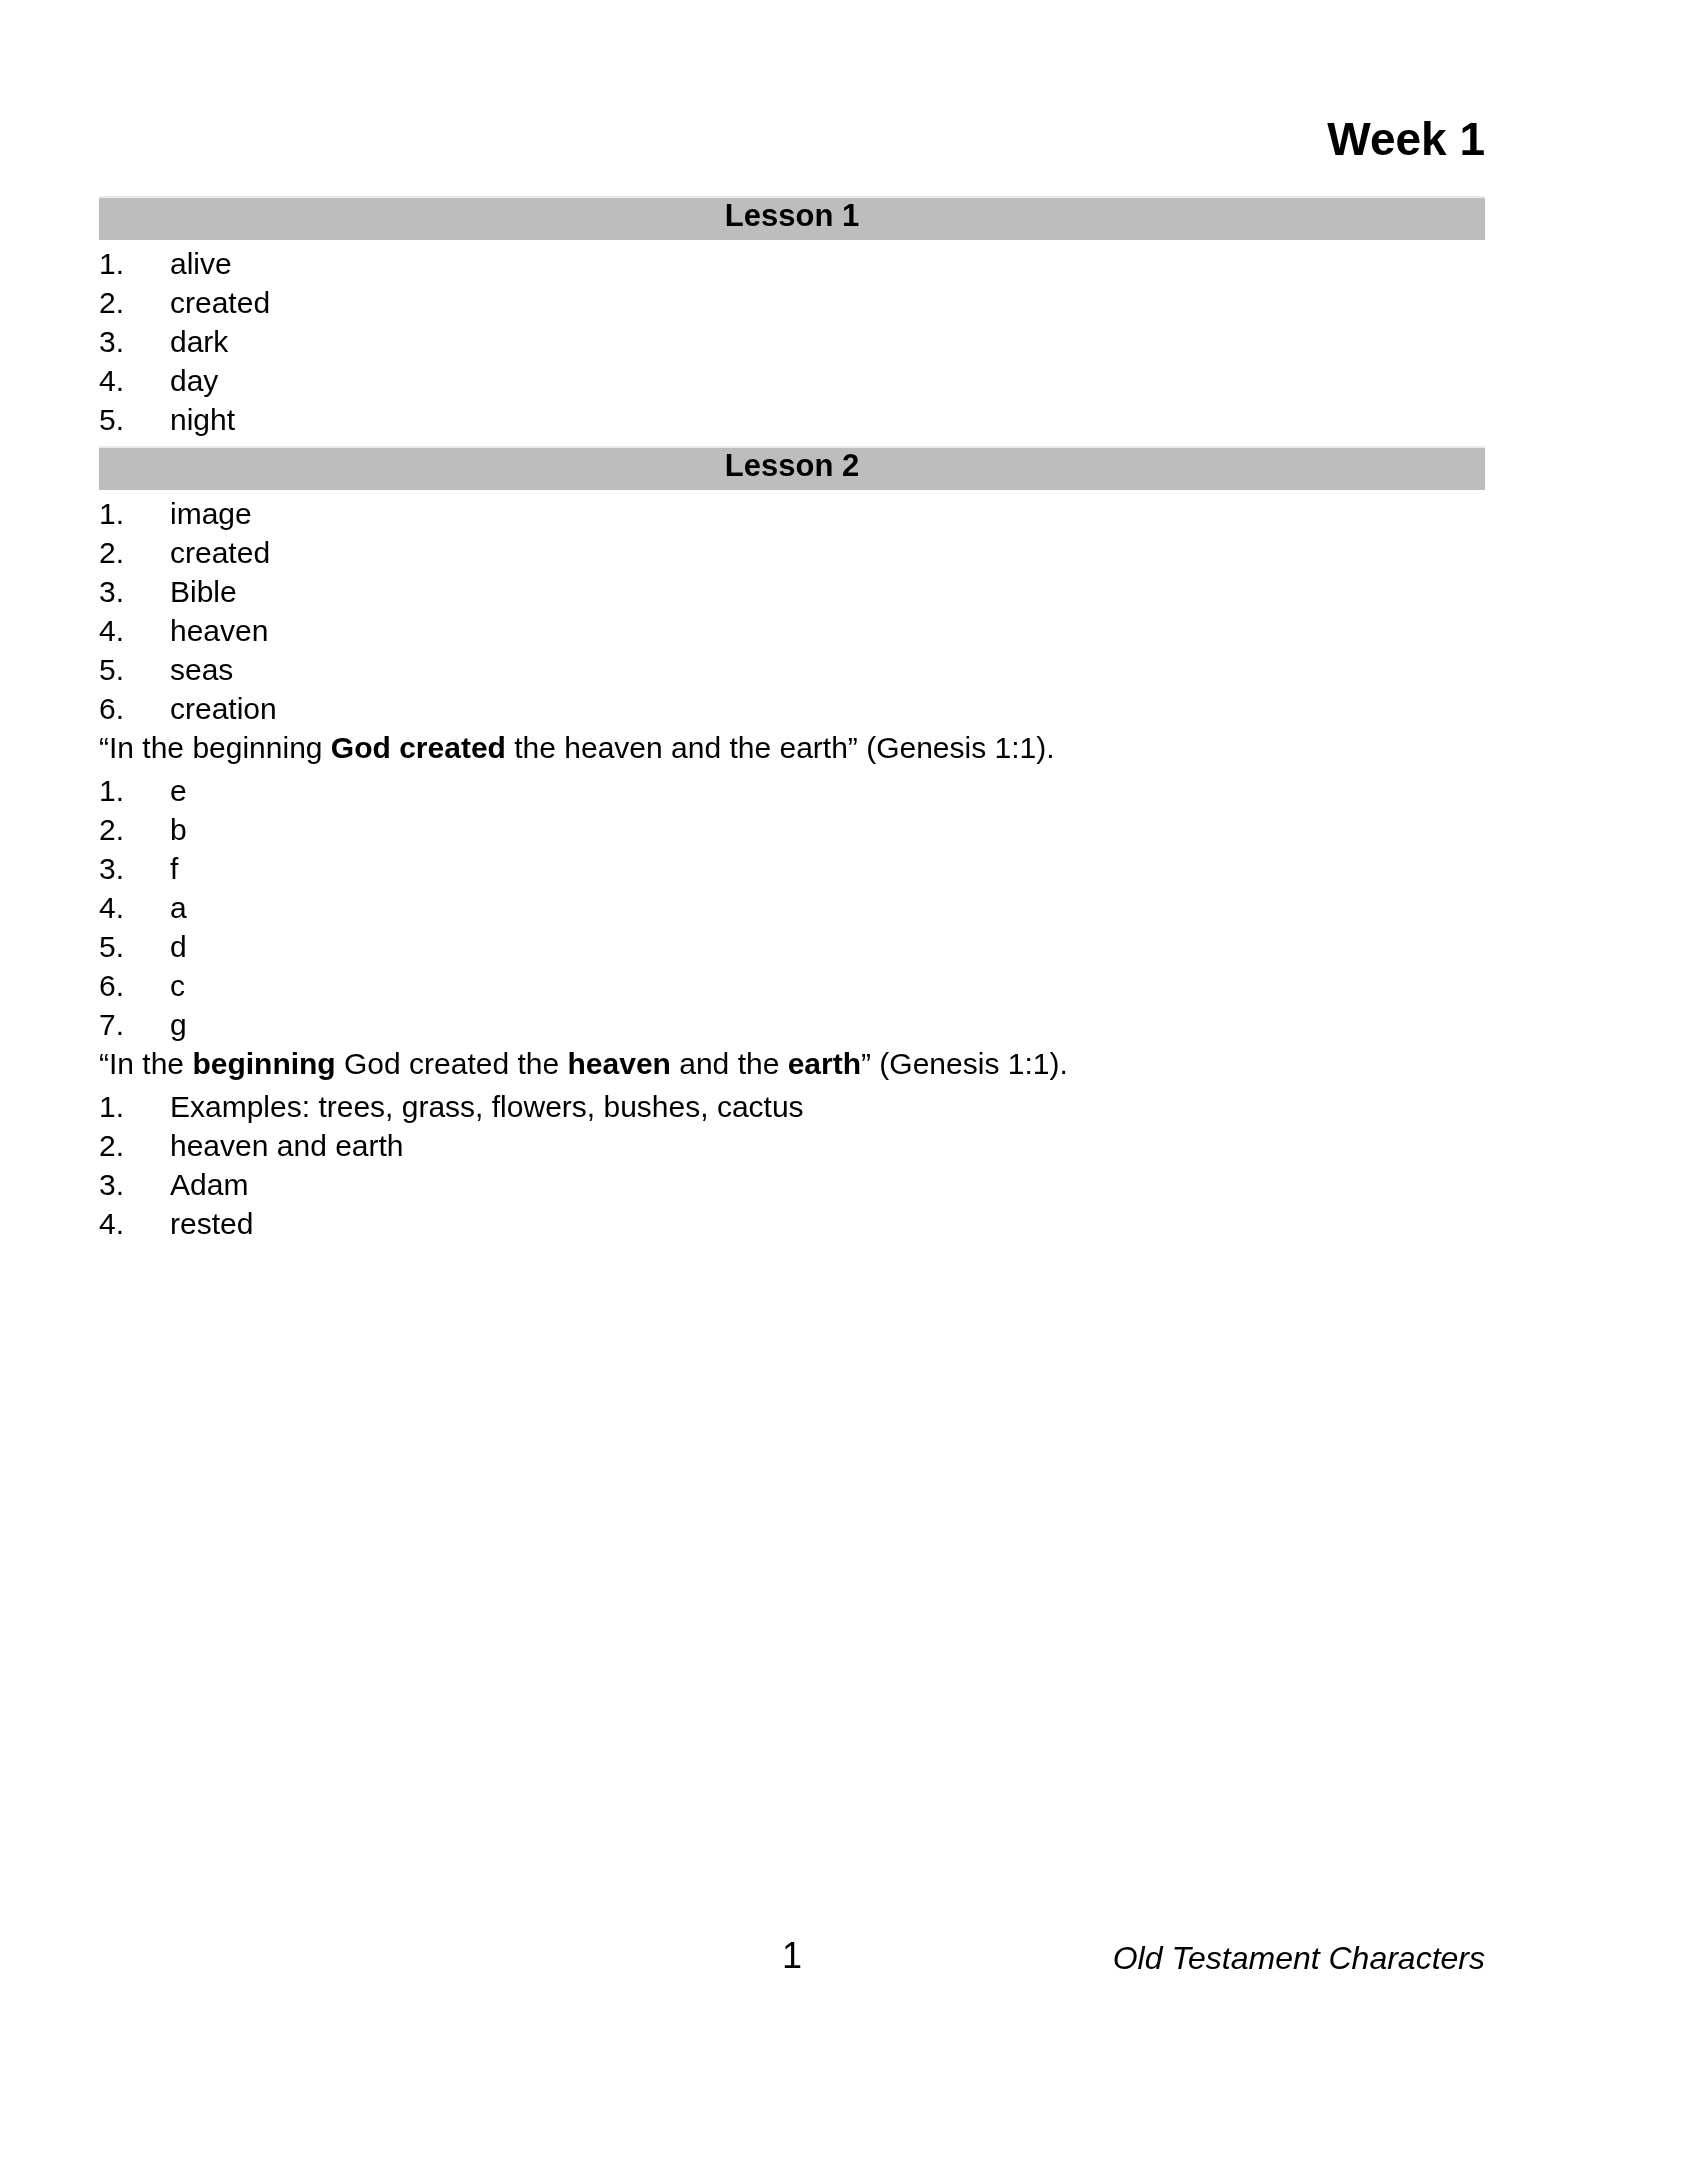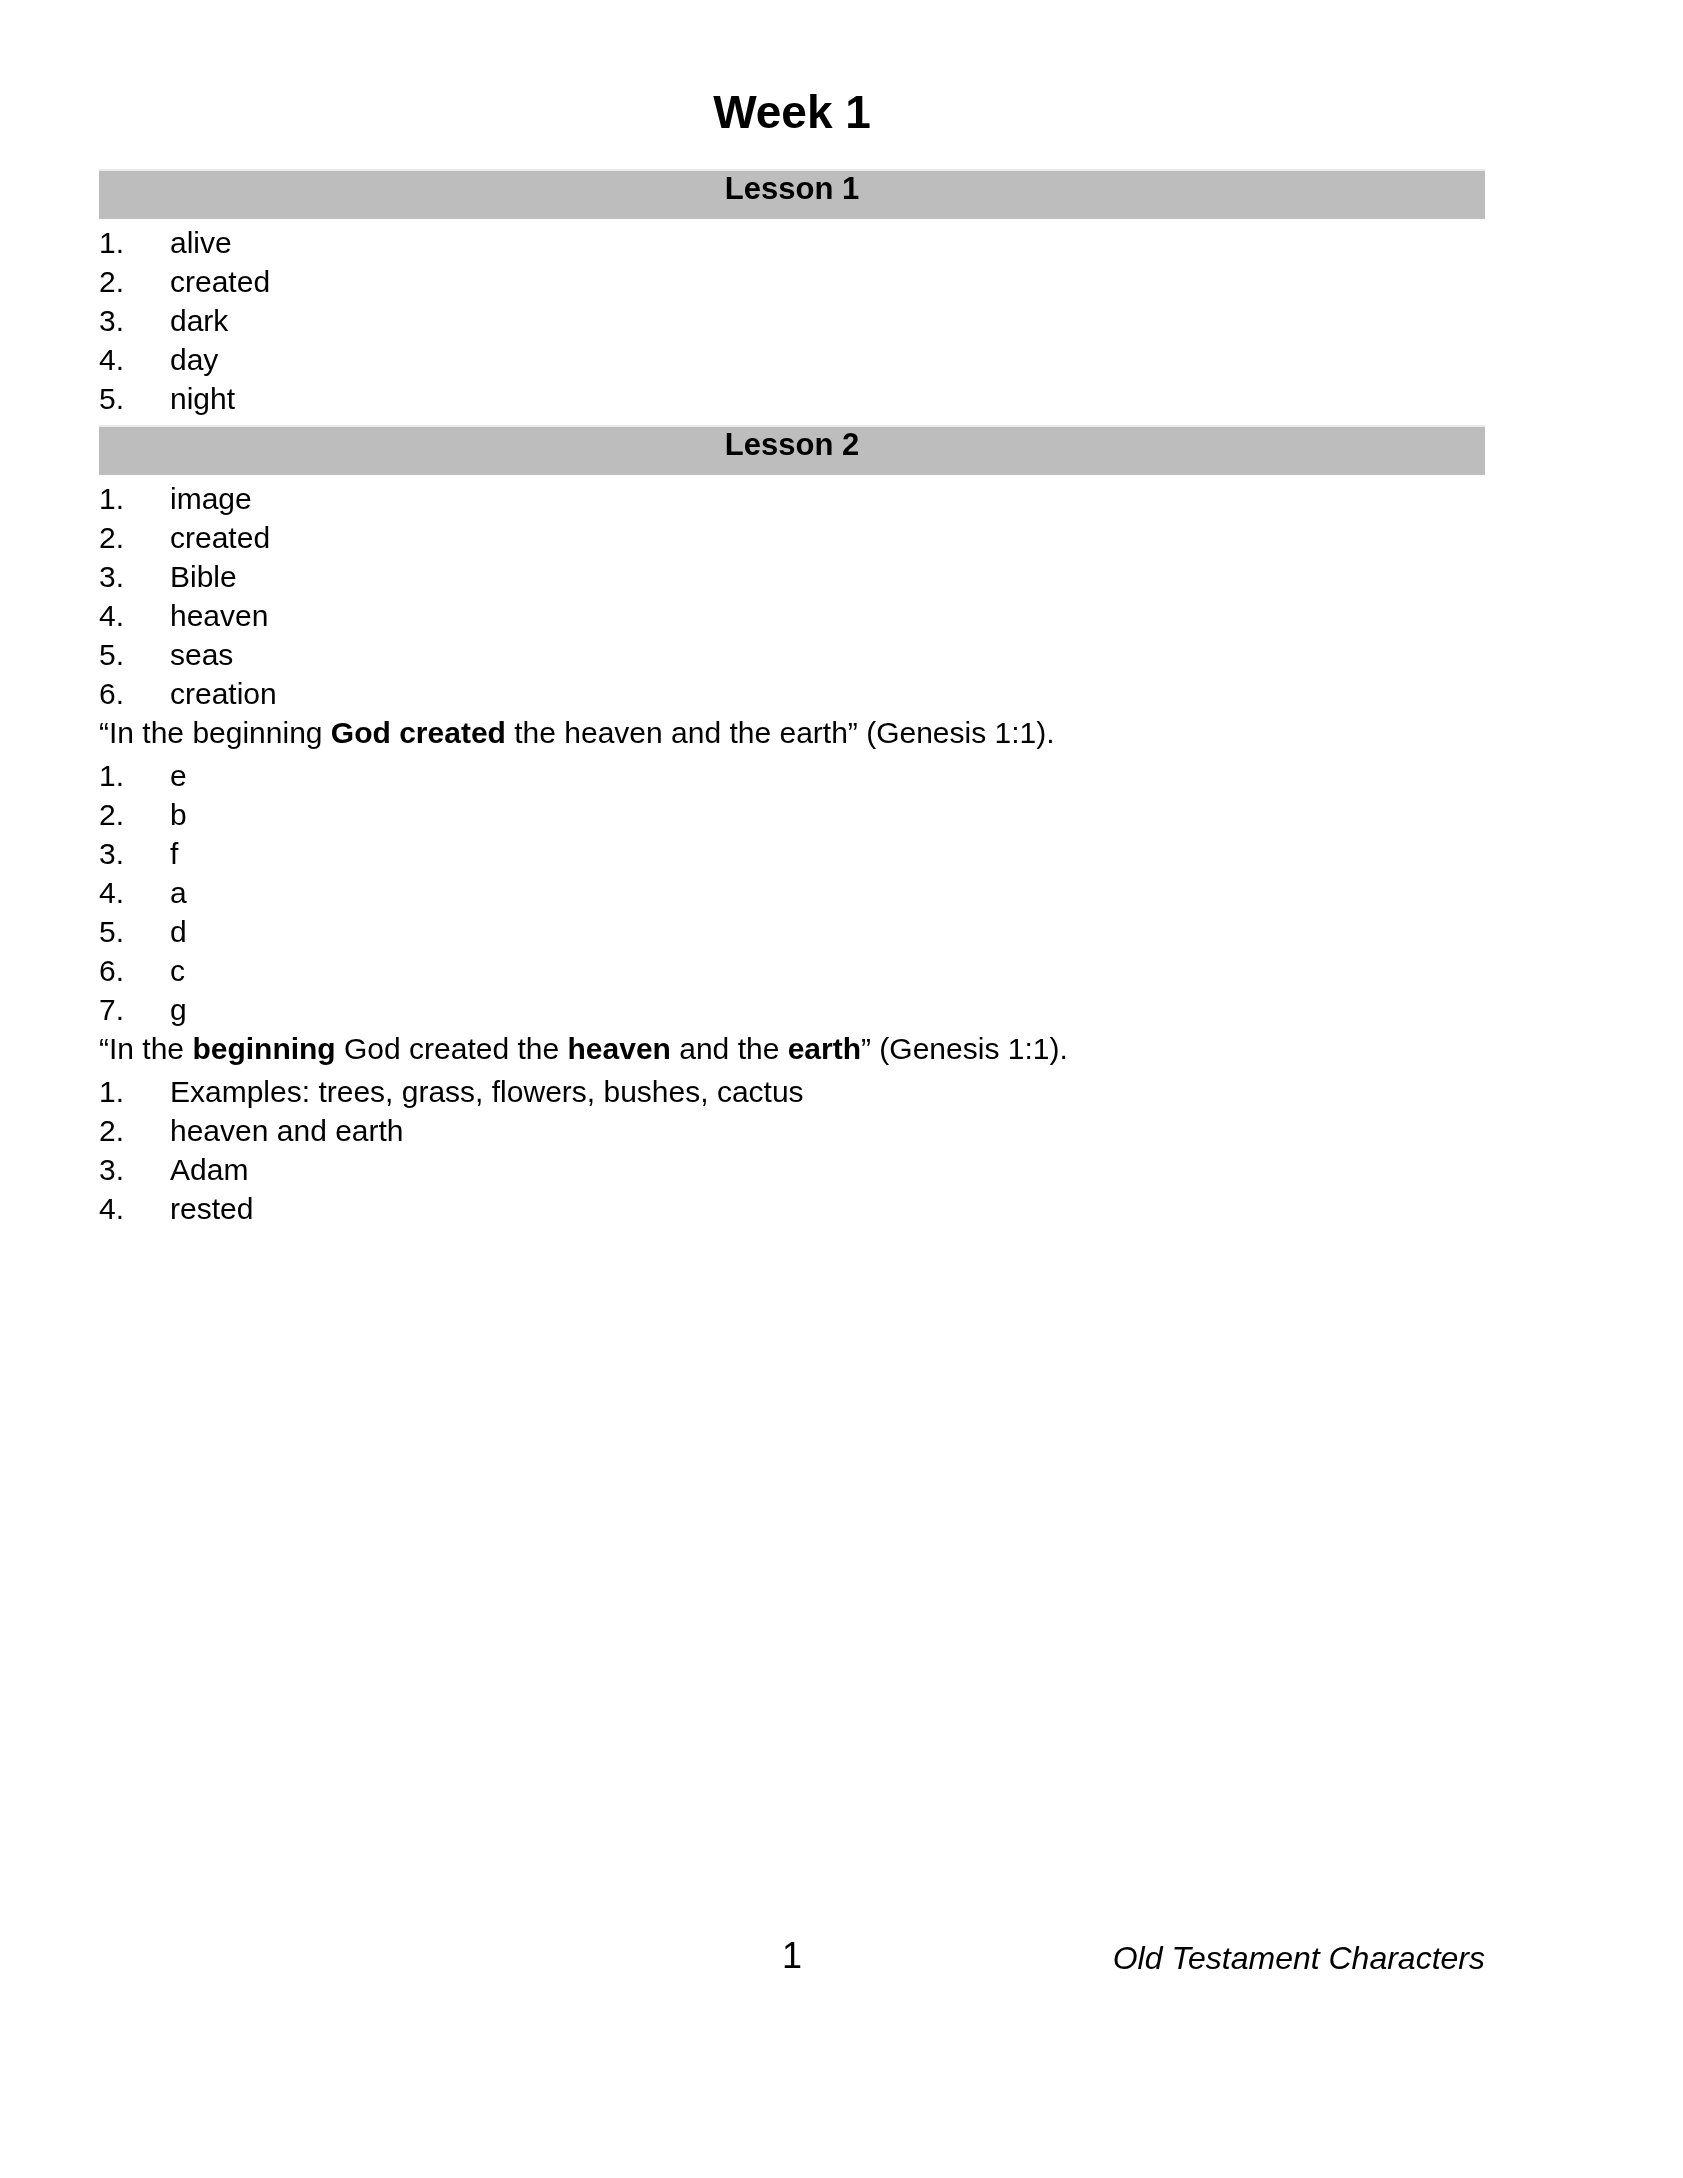--- a/index.html
+++ b/index.html
@@ -15,30 +15,30 @@
     overflow: hidden;
   }
   .content {
     position: absolute;
     left: 99px;
     top: 0;
     width: 1386px;
   }
   .title {
     margin: 0;
-    padding-top: 88px;
+    padding-top: 115px;
     margin-bottom: 33px;
-    text-align: center;
+    text-align: right;
     font-size: 46px;
     line-height: 48px;
     font-weight: 700;
   }
   .bar {
     margin-top: 7px;
-    height: 50px;
+    height: 44px;
     line-height: 36px;
     background: var(--bar-bg);
     border-top: 2px solid #e9e9e9;
     text-align: center;
     font-weight: 700;
     font-size: 31px;
   }
   ol.answers {
     list-style: none;
     margin: 0;

